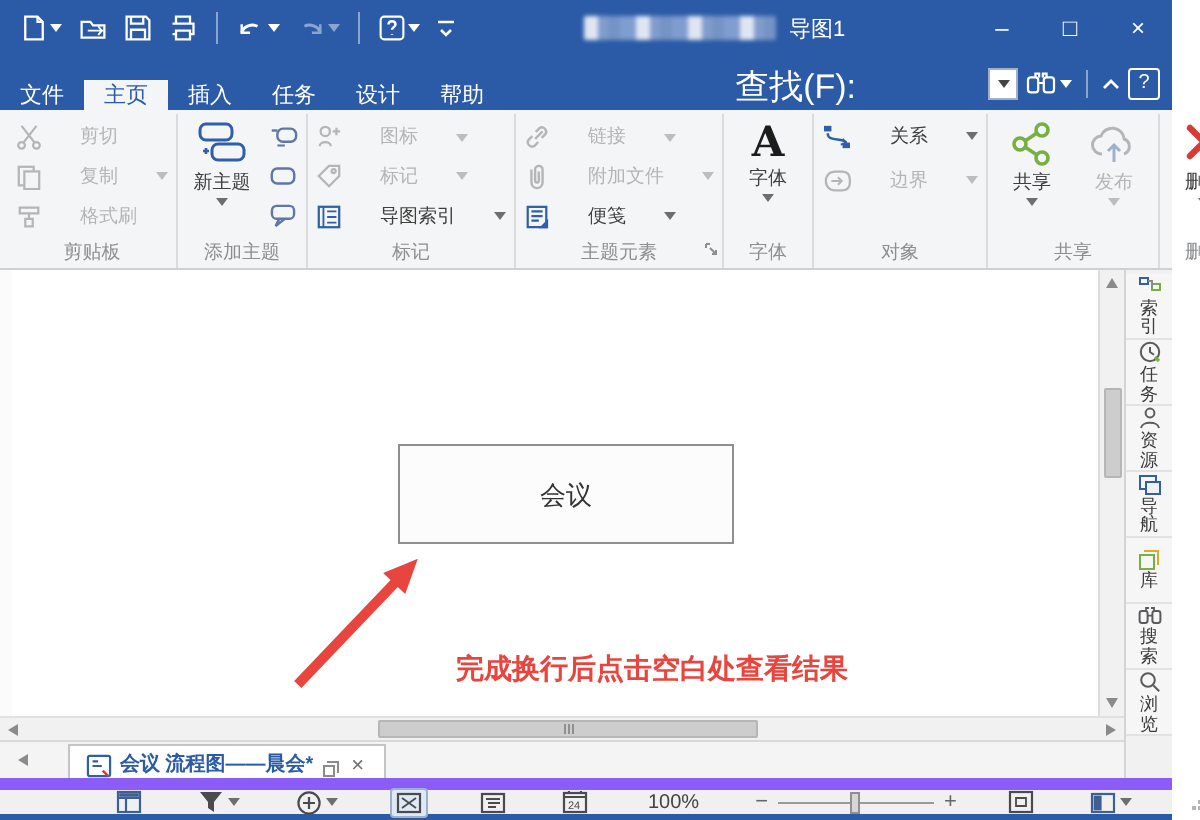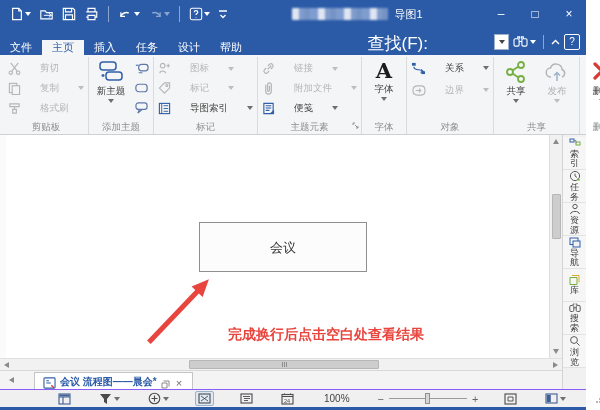--- a/index.html
+++ b/index.html
@@ -73,21 +73,21 @@
   .grip i{display:block;width:1px;height:5px;background:#8f8f8f;margin:0 .5px;float:left}
 
   
   .sheetbar{height:19px;background:#f4f4f5;border-top:1px solid #d8d8d9;display:flex;align-items:stretch;flex:0 0 auto}
   .sheet-nav{width:22px;display:flex;align-items:center;justify-content:center}
   .sheet-tab{display:flex;align-items:flex-end;gap:4px;background:#fff;border:1px solid #c3c4c6;border-bottom:none;padding:0 8px;margin-top:1px;font-size:10px}
   .sheet-tab .tlbl{color:#2b5ba7;font-weight:700;white-space:nowrap}
   .sheet-x{color:#6f6f6f;font-size:11px;padding:0 2px}
 
   
-  .statusbar{height:18px;background:#f0f0f1;border-top:1px solid #8b5cf6;display:flex;align-items:center;padding:0 4px;gap:24px;flex:0 0 auto}
+  .statusbar{height:18px;background:#f0f0f1;border-top:6px solid #8b5cf6;display:flex;align-items:center;padding:0 4px;gap:24px;flex:0 0 auto}
   .mosaic{width:150px;height:11px;margin-left:4px;border-radius:1px;
     background-image:repeating-linear-gradient(90deg,#b9c2ec 0 10px,#7d8cd8 10px 16px,#e6e9f7 16px 24px,#97a3e0 24px 33px,#f1f2fa 33px 40px);
     filter:blur(1.2px)}
   .sb-spacer{flex:1}
   .sbbtn{display:flex;align-items:center;gap:2px;padding:1px 2px;color:#5a5b5d}
   .sbbtn.sel{border:1px solid #9db0c9;background:#dfe8f5;border-radius:2px}
   .zoomlbl{font-size:10px;color:#444;padding:0 4px}
   .slider{display:flex;align-items:center;gap:5px;color:#666;font-size:11px}
   .strack{width:78px;height:1px;background:#9a9a9b;position:relative}
   .sthumb{position:absolute;left:36px;top:-5px;width:5px;height:11px;background:#d6d6d7;border:1px solid #8f8f90}

